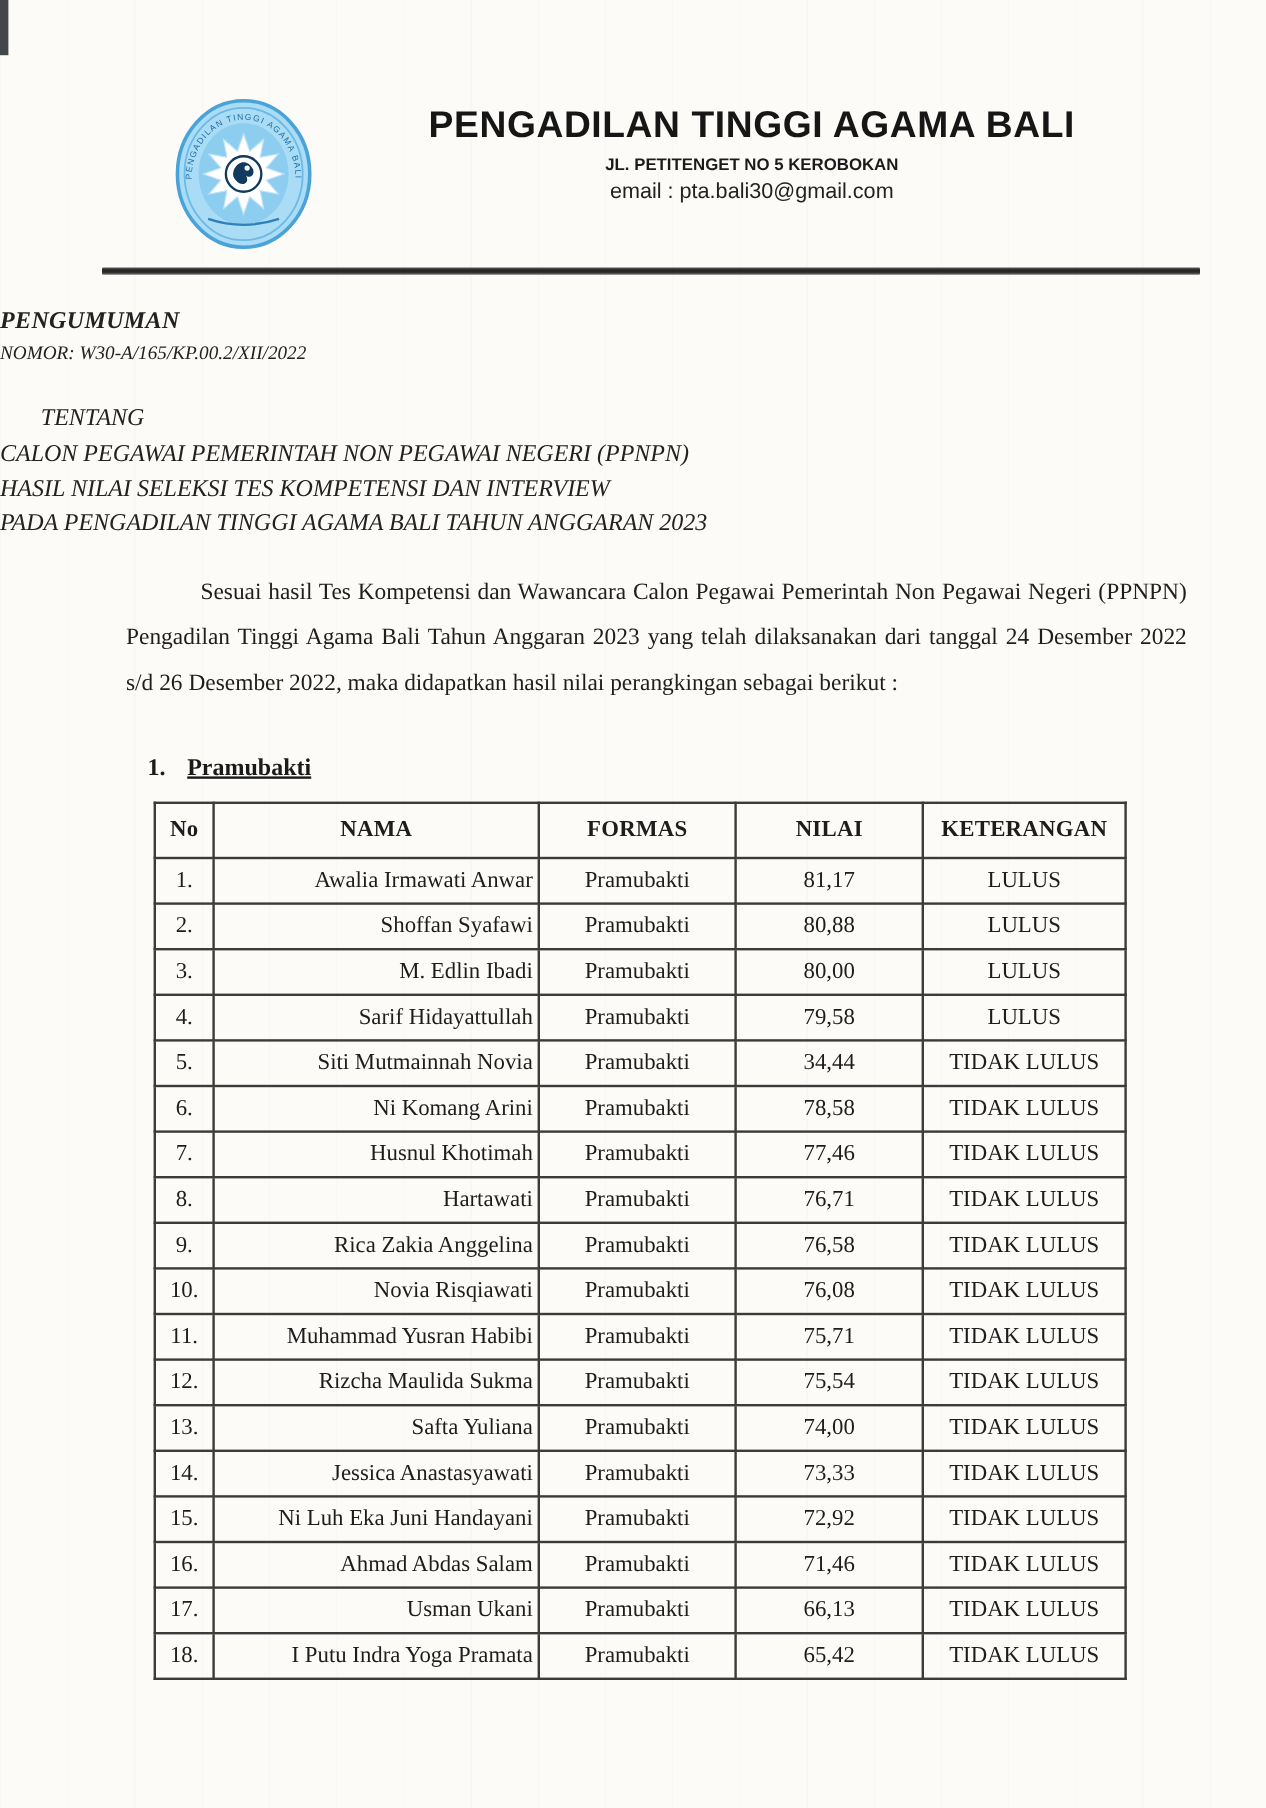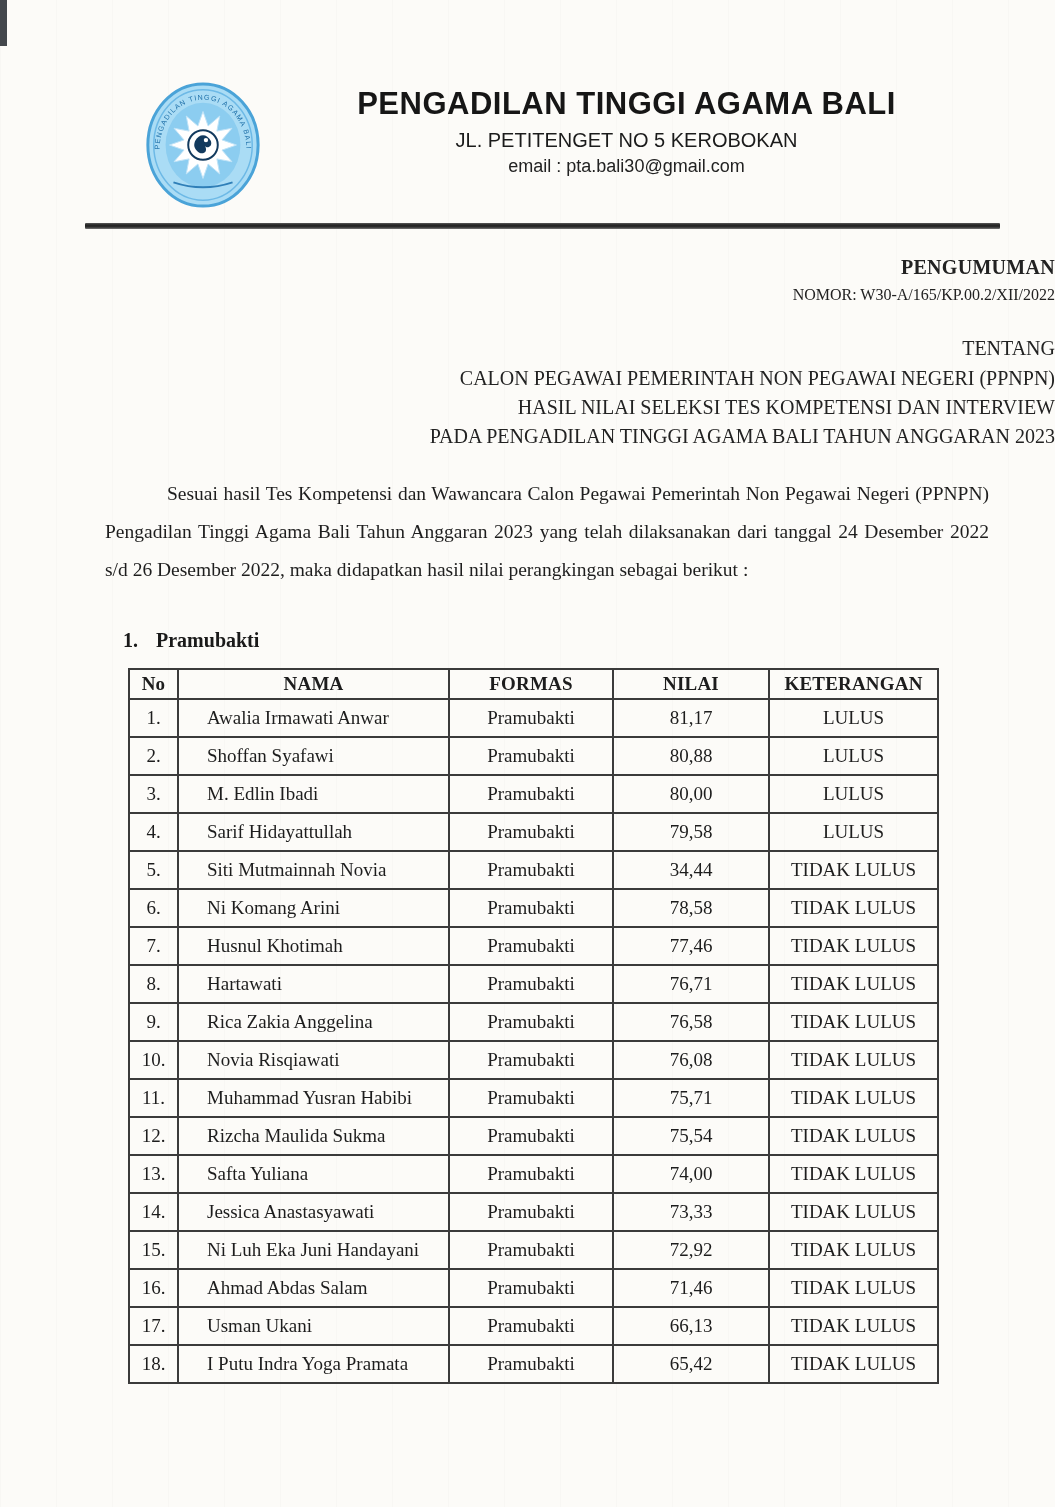--- a/index.html
+++ b/index.html
@@ -31,40 +31,40 @@
   .header-text { flex: 1; text-align: center; padding-top: 6px; }
   .org-name {
     font-family: "Liberation Sans", sans-serif;
     font-weight: bold;
     font-size: 31px;
     letter-spacing: 0.5px;
     color: #161616;
   }
   .org-address {
     font-family: "Liberation Sans", sans-serif;
-    font-weight: normal;
-    font-size: 20px;
+    font-weight: bold;
+    font-size: 14px;
     margin-top: 7px;
     color: #1b1b1b;
   }
   .org-email, .org-city {
     font-family: "Liberation Sans", sans-serif;
     font-size: 18px;
     margin-top: 4px;
     color: #222;
   }
   .head-rule {
     margin: 13px 55px 0 85px;
     height: 6px;
     background: linear-gradient(#5a5a5a 0%, #232323 35%, #2c2c2c 65%, #787878 100%);
     border-radius: 1px;
   }
 
   
-  .doc-titles { text-align: right; margin-top: 27px; }
+  .doc-titles { text-align: left; margin-top: 27px; font-style: italic; }
   .doc-title-main { font-weight: bold; font-size: 20px; letter-spacing: 0.3px; }
   .doc-number { font-size: 16px; margin-top: 7px; }
   .doc-about { font-size: 20px; margin-top: 33px; margin-left: 34px; }
   .subject-line { font-size: 20px; margin-top: 7px; line-height: 22px; }
 
   
   .body-paragraph {
     margin: 28px 66px 0 105px;
     font-size: 19.5px;
     line-height: 38px;
@@ -72,47 +72,48 @@
     text-indent: 62px;
     color: #1e1e1e;
   }
 
   
   .section-heading {
     margin: 40px 0 0 123px;
     font-size: 20px;
     font-weight: bold;
     color: #1a1a1a;
+    text-decoration: underline;
   }
   .section-heading .sec-no { display: inline-block; margin-right: 18px; }
 
   table.results {
     margin: 16px 0 0 128px;
     width: 809px;
     border-collapse: collapse;
     table-layout: fixed;
     font-size: 19px;
     color: #1d1d1d;
   }
   table.results th, table.results td {
     border: 2px solid #3b3b3b;
   }
   table.results th {
-    height: 30px;
+    height: 46px;
     font-weight: bold;
     text-align: center;
     font-size: 19px;
     letter-spacing: 0.2px;
   }
   table.results td {
     height: 38px;
     text-align: center;
     padding: 1px 4px;
   }
-  table.results td.col1 { text-align: left; padding-left: 28px; }
+  table.results td.col1 { text-align: right; padding-left: 13px; }
   col.c-no  { width: 49px; }
   col.c-nm  { width: 271px; }
   col.c-fr  { width: 164px; }
   col.c-nl  { width: 156px; }
   col.c-kt  { width: 169px; }
 </style>
 </head>
 <body>
 
 <div class="page">

